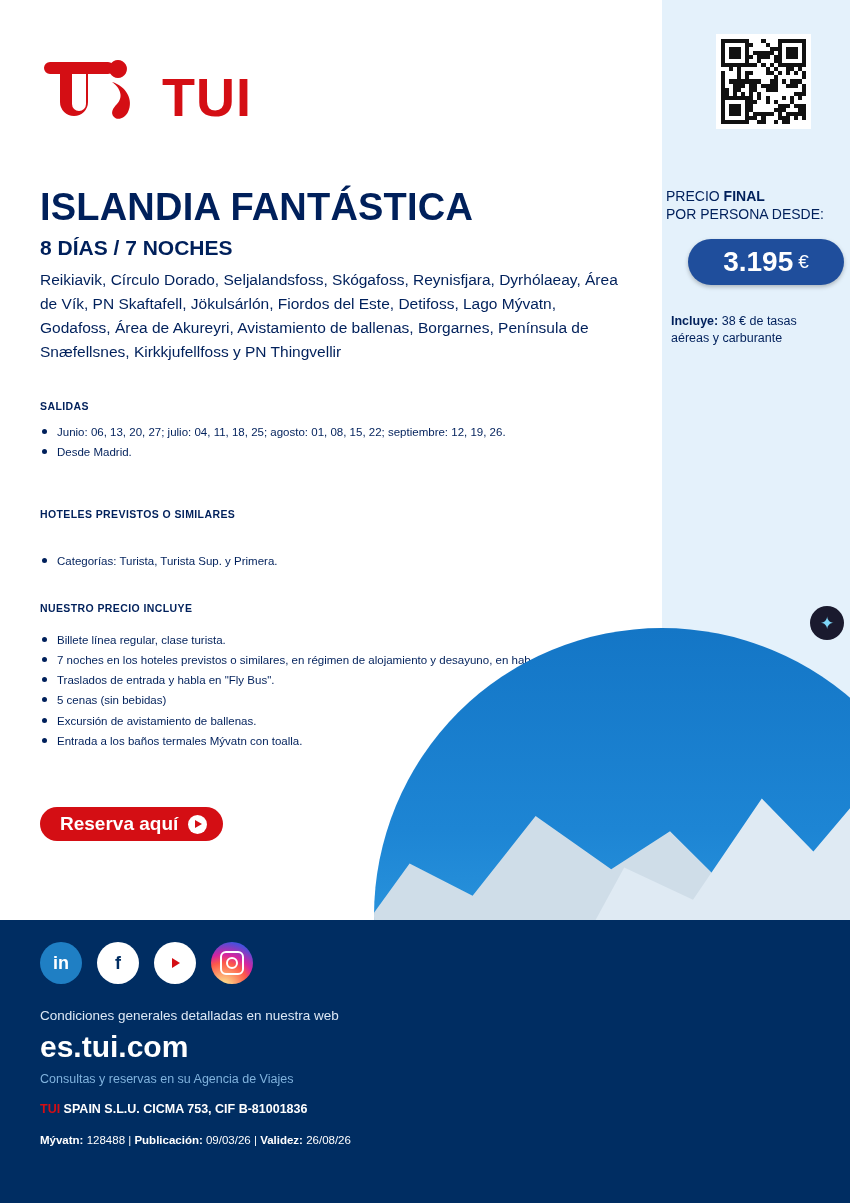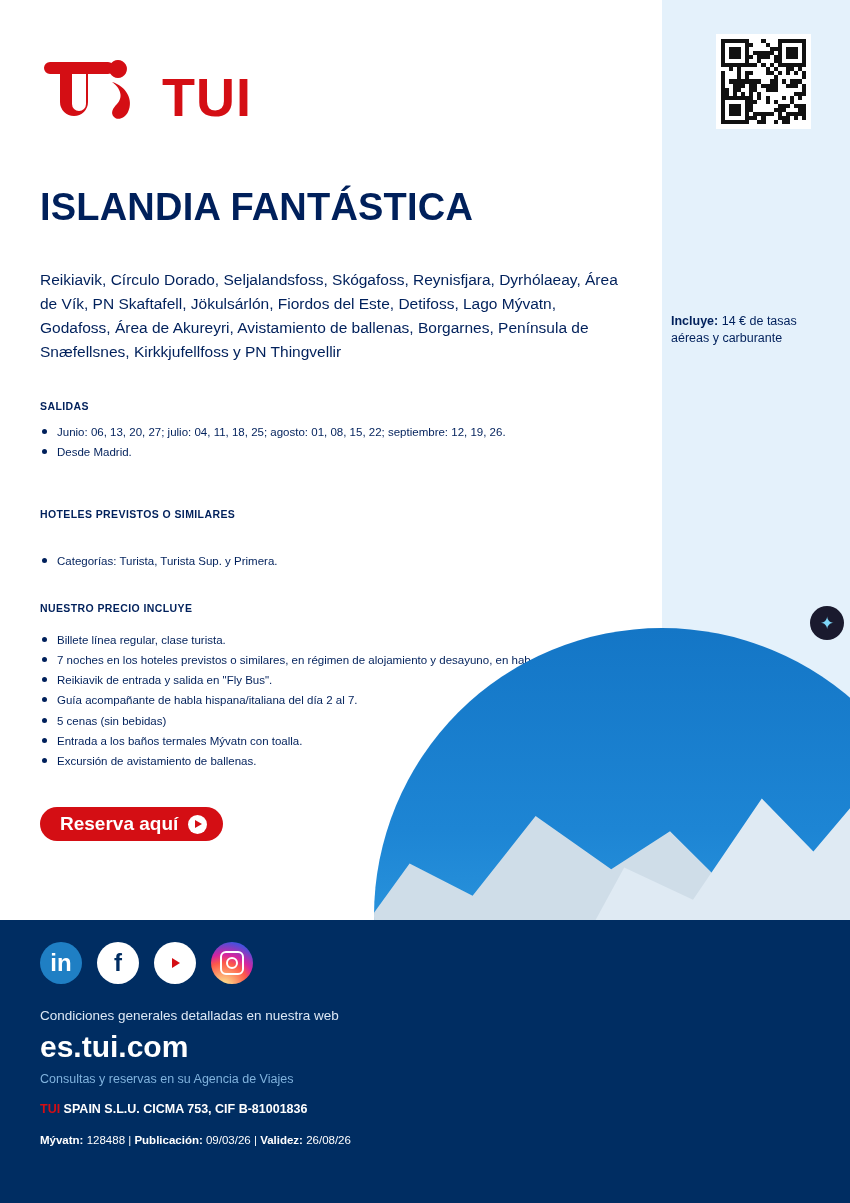--- a/index.html
+++ b/index.html
@@ -404,21 +404,21 @@
   }
   .soc {
     width: 42px;
     height: 42px;
     border-radius: 50%;
     display: flex;
     align-items: center;
     justify-content: center;
     color: #ffffff;
     font-weight: bold;
-    font-size: 24px;
+    font-size: 18px;
   }
   .soc-in { background: #1f7fc4; }
   .soc-fb { background: #ffffff; color: #002d62; }
   .soc-yt { background: #ffffff; color: #d40e14; font-size: 13px; }
   .soc-ig {
     background: radial-gradient(circle at 30% 107%, #fdf497 0%, #fd5949 45%, #d6249f 60%, #285AEB 90%);
   }
   .soc-ig .ring {
     width: 20px; height: 20px; border: 2.5px solid #fff; border-radius: 6px;
     display:flex; align-items:center; justify-content:center;
@@ -933,53 +933,61 @@
     <svg width="115" height="90" viewBox="0 0 115 90">
       <path d="M8 14 h58 a6 6 0 0 1 0 12 h-20 v28 a14 14 0 0 1 -28 0 v-28 h-10 a6 6 0 0 1 0 -12 z" fill="#d40e14"></path>
       <path d="M30 26 h14 v30 a7 7 0 0 1 -14 0 z" fill="#ffffff"></path>
       <path d="M76 12 a9 9 0 1 1 -0.1 0 z" fill="#d40e14"></path>
       <path d="M70 34 c14 4 22 18 16 30 c-3 6 -10 9 -14 5 c-4 -4 -1 -9 3 -13 c5 -5 6 -14 -5 -22 z" fill="#d40e14"></path>
     </svg>
     <div class="logo-text">TUI</div>
   </div>
 
   <div class="title">ISLANDIA FANTÁSTICA</div>
+  <div class="subtitle">8 DÍAS / 7 NOCHES</div>
   <div class="itinerary">Reikiavik, Círculo Dorado, Seljalandsfoss, Skógafoss, Reynisfjara, Dyrhólaeay, Área de Vík, PN Skaftafell, Jökulsárlón, Fiordos del Este, Detifoss, Lago Mývatn, Godafoss, Área de Akureyri, Avistamiento de ballenas, Borgarnes, Península de Snæfellsnes, Kirkkjufellfoss y PN Thingvellir</div>
 
   <div class="sec-title s-salidas">SALIDAS</div>
   <ul class="bullets b-salidas" id="list-salidas">
       <li>Junio: 06, 13, 20, 27; julio: 04, 11, 18, 25; agosto: 01, 08, 15, 22; septiembre: 12, 19, 26.</li>
       <li>Desde Madrid.</li>
     </ul>
 
   <div class="sec-title s-hoteles">HOTELES PREVISTOS O SIMILARES</div>
   <ul class="bullets b-hoteles" id="list-hoteles">
       <li>Categorías: Turista, Turista Sup. y Primera.</li>
     </ul>
 
   <div class="sec-title s-incluye">NUESTRO PRECIO INCLUYE</div>
   <ul class="bullets b-incluye" id="list-incluye">
       <li>Billete línea regular, clase turista.</li>
       <li>7 noches en los hoteles previstos o similares, en régimen de alojamiento y desayuno, en hab. doble.</li>
-      <li>Reikiavik de entrada y salida en "Fly Bus".</li>
-      <li>Guía acompañante de habla hispana/italiana del día 2 al 7.</li>
+      <li>Traslados de entrada y habla en "Fly Bus".</li>
       <li>5 cenas (sin bebidas)</li>
+      <li>Excursión de avistamiento de ballenas.</li>
       <li>Entrada a los baños termales Mývatn con toalla.</li>
-      <li>Excursión de avistamiento de ballenas.</li>
     </ul>
 
   <div class="reserva">
     <span>Reserva aquí</span>
     <span class="play"></span>
   </div>
 
-
+  <div class="price-label">
+    <span>PRECIO </span><b>FINAL</b><br>
+    <span>POR PERSONA DESDE:</span>
+  </div>
+
+  <div class="price-pill">
+    <span class="amount">3.195</span>
+    <span class="cur">€</span>
+  </div>
 
   <div class="incluye">
-    <b>Incluye:</b><span> 14 € de tasas aéreas y carburante</span>
+    <b>Incluye:</b><span> 38 € de tasas aéreas y carburante</span>
   </div>
 
 
   <div class="badge-icon">✦</div>
 
   <div class="photo">
     <div class="sky"></div>
     <div class="mountain1"></div>
     <div class="mountain2"></div>
     <div class="water"></div>

